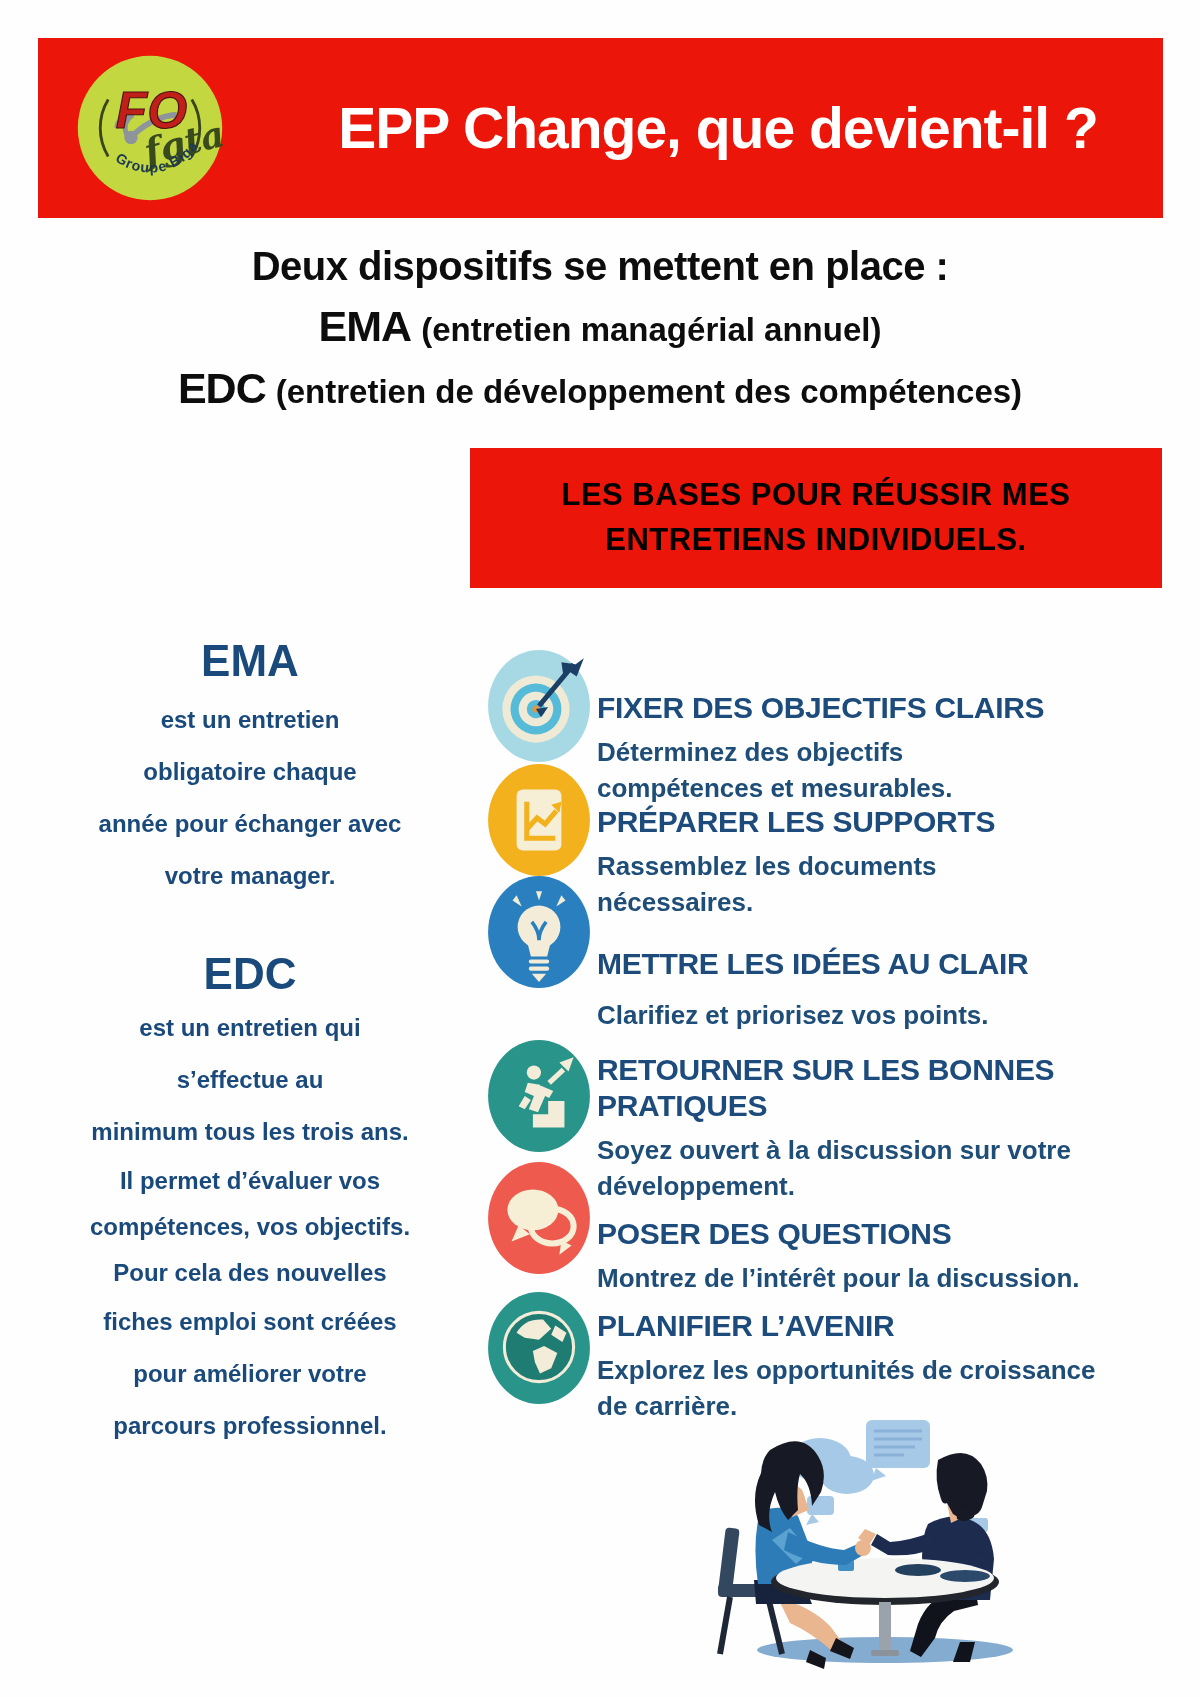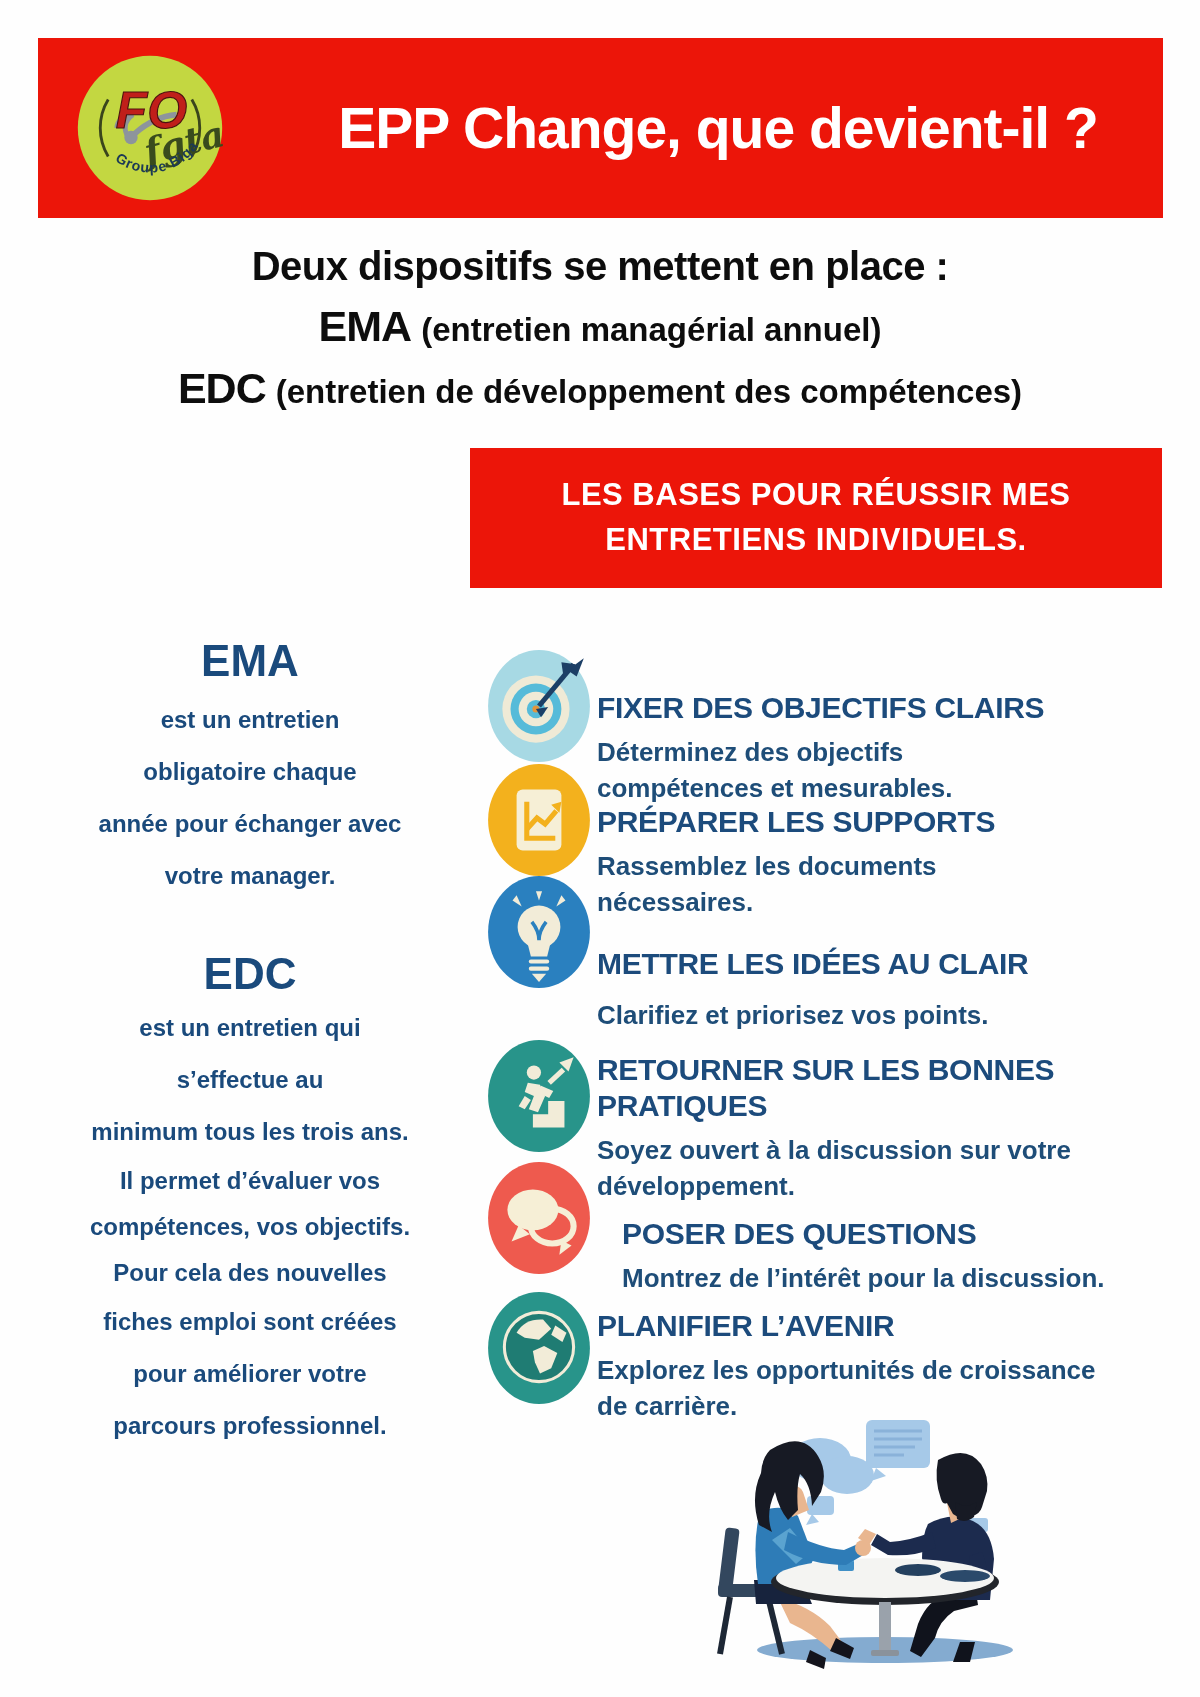--- a/index.html
+++ b/index.html
@@ -32,42 +32,42 @@
   .intro-label{font-size:33px;font-weight:600;margin-left:10px;}
   
   .box-left{
     position:absolute;left:40px;top:448px;width:415px;height:140px;background:#ec1509;
     display:flex;align-items:flex-end;padding:0 0 26px 28px;box-sizing:border-box;
     color:#fff;font-size:40px;font-weight:800;letter-spacing:-.5px;
   }
   .box-right{
     position:absolute;left:470px;top:448px;width:692px;height:140px;background:#ec1509;
     display:flex;align-items:center;justify-content:center;text-align:center;
-    color:#ffffff;font-size:31px;font-weight:800;line-height:1.45;letter-spacing:.5px;
+    color:#000000;font-size:31px;font-weight:800;line-height:1.45;letter-spacing:.5px;
     padding:0 30px;box-sizing:border-box;
   }
   
   .col-left{
     position:absolute;left:36px;top:628px;width:428px;text-align:center;
     color:#1a4a7c;font-weight:700;
   }
   .col-heading{font-size:44px;font-weight:900;line-height:66px;letter-spacing:0;}
   .col-heading.second{margin-top:44px;line-height:56px;}
   .col-line{font-size:24px;line-height:52px;}
   .col-line.tight{line-height:46px;}
   
   .tip{position:absolute;left:487px;display:flex;gap:6px;align-items:flex-start;}
   .tip-icon{flex:0 0 auto;width:104px;height:112px;display:block;}
   .tip-title{color:#1c4b7c;font-size:30px;font-weight:800;line-height:1.2;letter-spacing:-.3px;}
   .tip-desc{color:#1e4d78;font-size:26px;font-weight:700;line-height:1.38;margin-top:9px;}
   .tip1{top:650px;}  .tip1 .tip-text{padding-top:40px;} .tip1 .tip-desc{max-width:470px;}
   .tip2{top:764px;}  .tip2 .tip-text{padding-top:40px;} .tip2 .tip-desc{max-width:350px;}
   .tip3{top:876px;}  .tip3 .tip-text{padding-top:70px;} .tip3 .tip-desc{margin-top:16px;}
   .tip4{top:1040px;} .tip4 .tip-text{padding-top:12px;} .tip4 .tip-title{max-width:470px;} .tip4 .tip-desc{max-width:500px;}
-  .tip5{top:1162px;} .tip5 .tip-text{padding-top:54px;margin-left:25px;}
+  .tip5{top:1162px;} .tip5 .tip-text{padding-top:54px;}
   .tip6{top:1292px;} .tip6 .tip-text{padding-top:16px;} .tip6 .tip-desc{max-width:515px;}
   
   .illustration{position:absolute;left:660px;top:1412px;width:440px;height:275px;}
 </style>
 </head>
 <body>
 
 <div id="page">
 
   <div class="header-banner">

